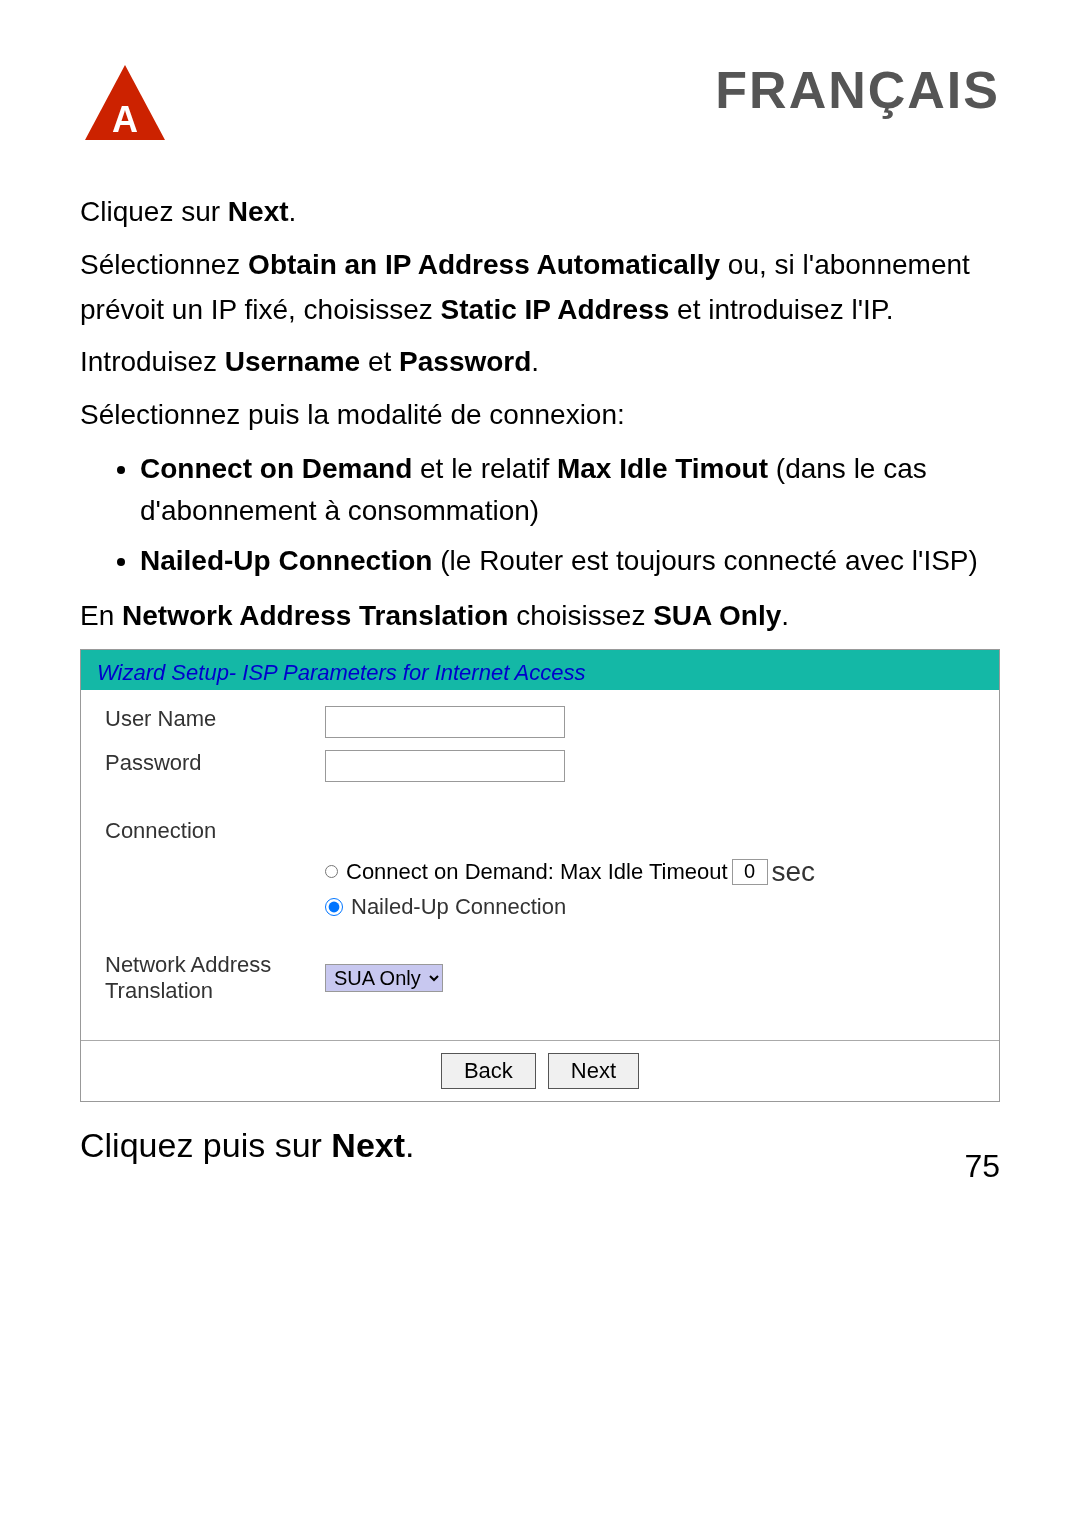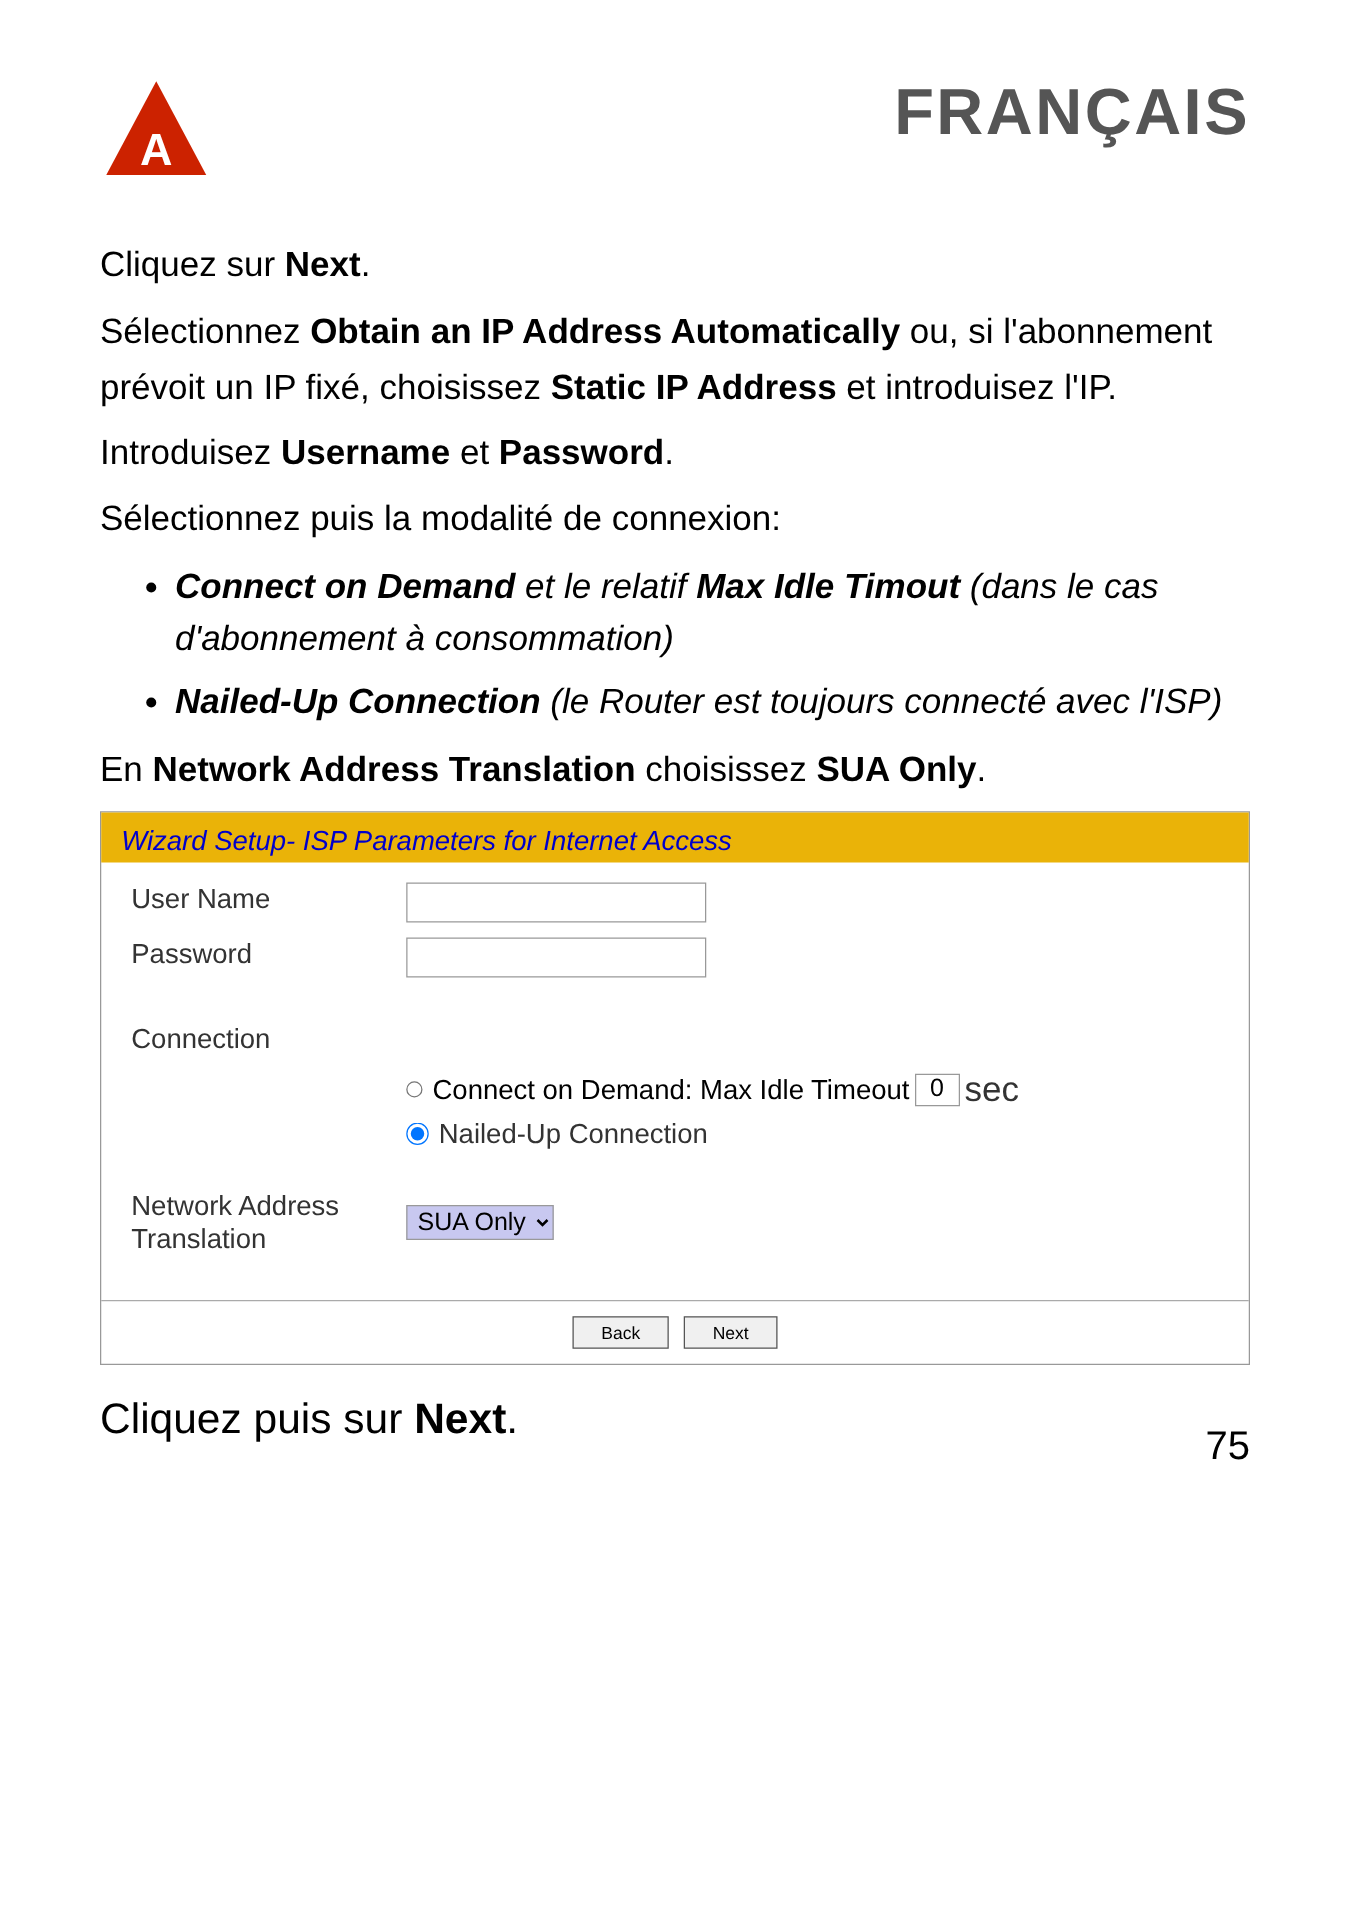--- a/index.html
+++ b/index.html
@@ -40,30 +40,29 @@
       margin-bottom: 8px;
     }
     .bullet-list {
       margin-left: 60px;
       margin-bottom: 12px;
     }
     .bullet-list li {
       margin-bottom: 8px;
       list-style-type: disc;
       line-height: 1.5;
-      font-style: italic;
     }
     .wizard-box {
       border: 1px solid #999;
       margin-top: 10px;
       margin-bottom: 20px;
       background: #fff;
     }
     .wizard-title {
-      background: #eab308;
+      background: #14b8a6;
       padding: 10px 16px 4px 16px;
       font-size: 22px;
       color: #0000cc;
       font-style: italic;
     }
     .wizard-body {
       padding: 16px 24px 20px 24px;
     }
     .field-row {
       display: flex;
@@ -148,21 +147,21 @@
       border-top: 1px solid #aaa;
       padding: 12px 24px;
       display: flex;
       justify-content: center;
       gap: 12px;
     }
     .btn {
       border: 1px solid #555;
       background: #f0f0f0;
       padding: 4px 22px;
-      font-size: 14px;
+      font-size: 22px;
       cursor: pointer;
     }
     .bottom-text {
       margin-top: 24px;
       font-size: 34px;
     }
     .page-number {
       position: absolute;
       bottom: 40px;
       right: 80px;

